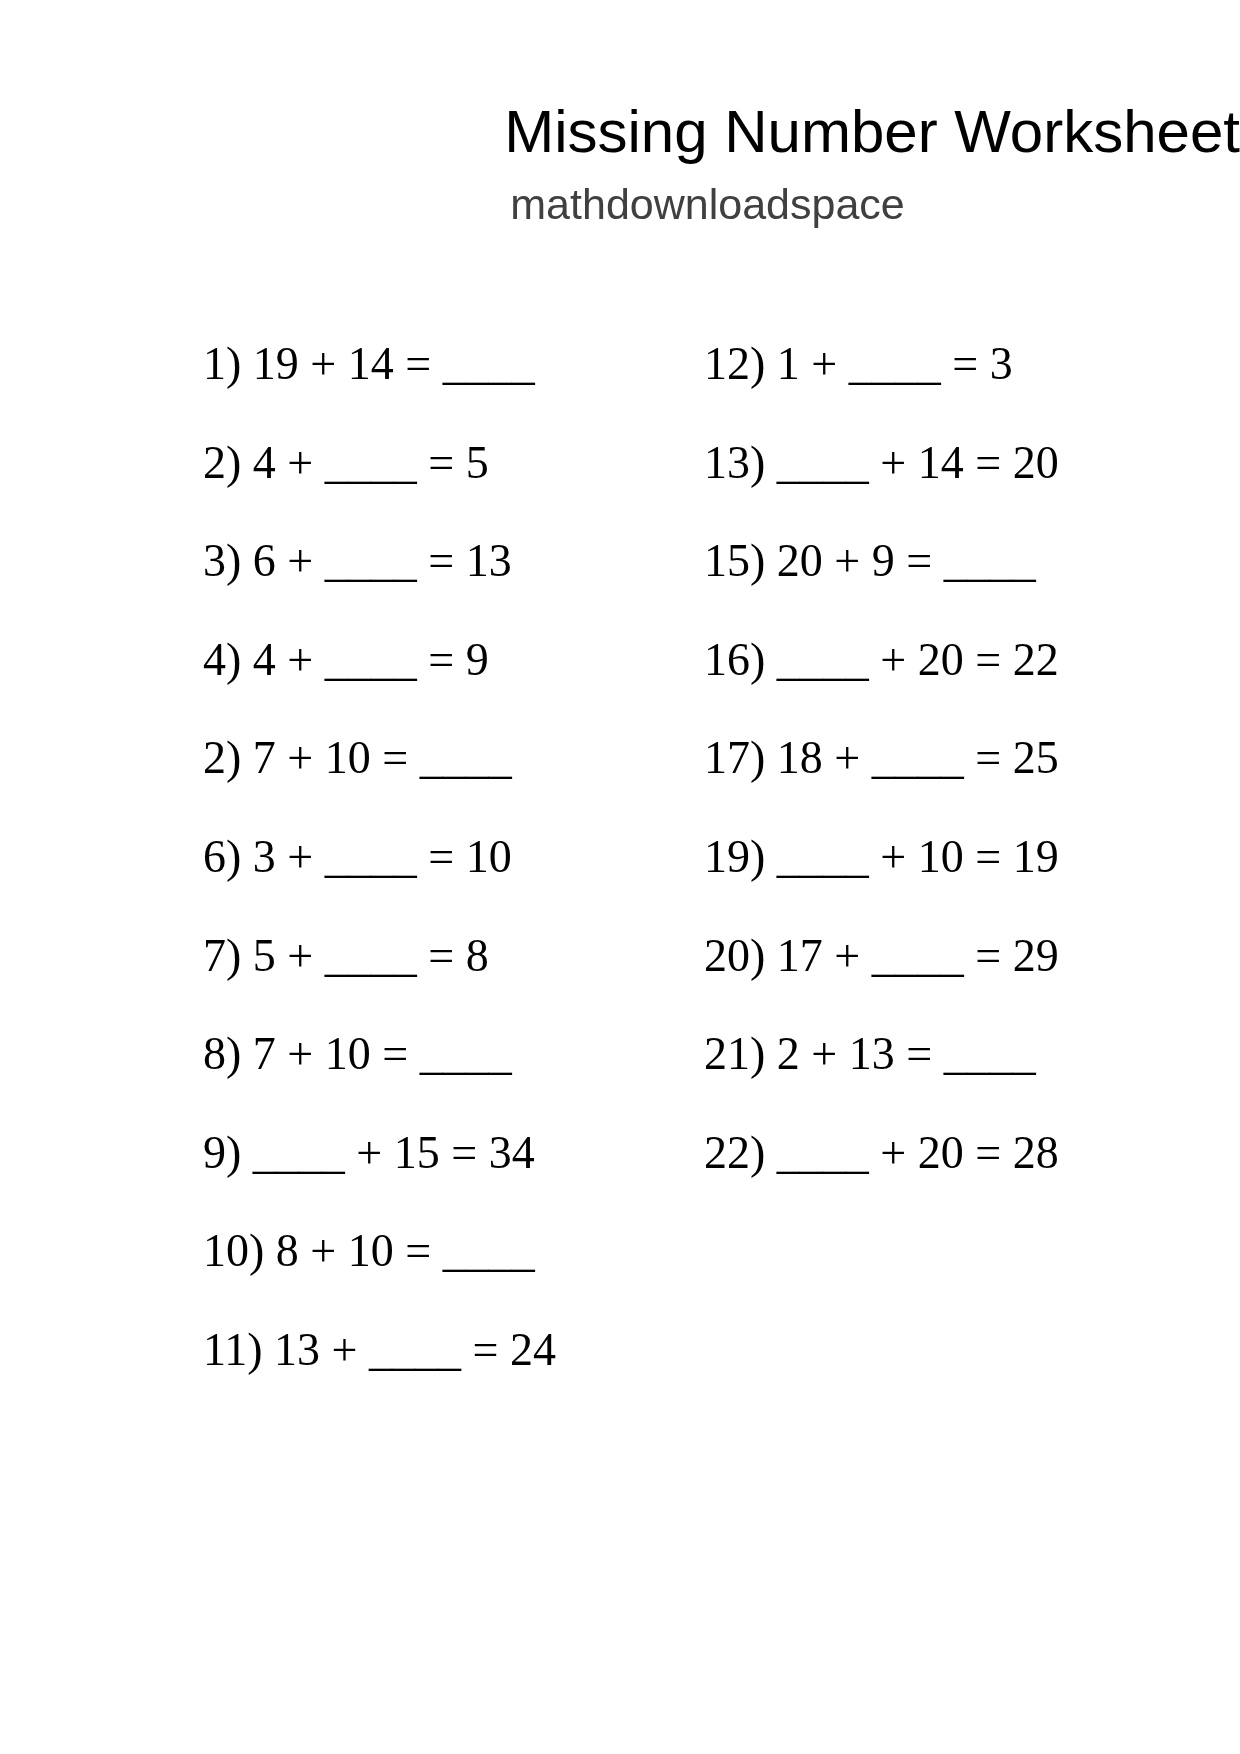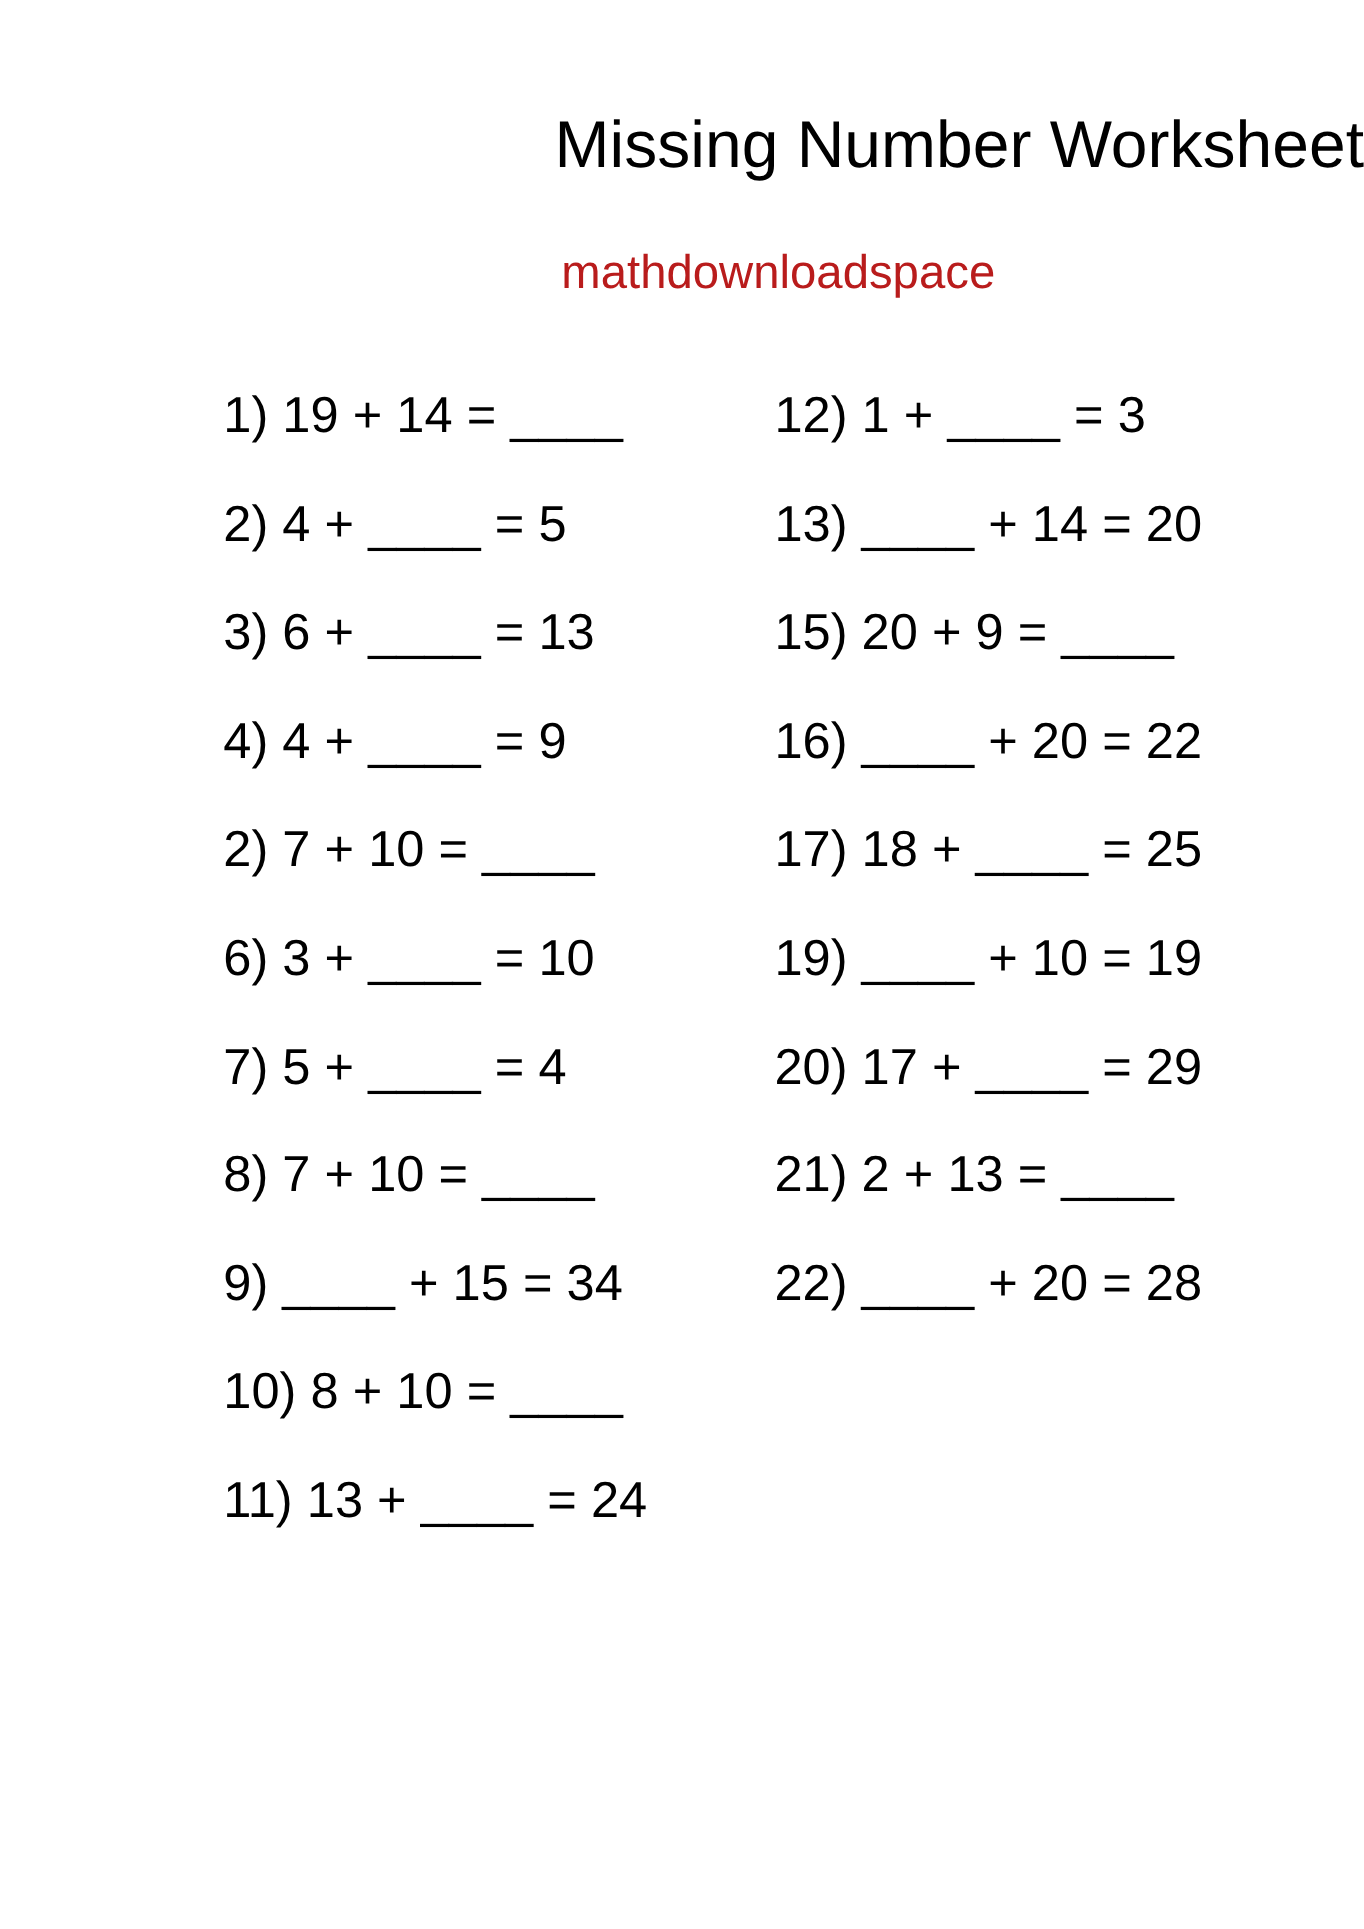--- a/index.html
+++ b/index.html
@@ -1,40 +1,40 @@
 <!DOCTYPE html>
 <html><head>
 <meta charset="utf-8">
 <style>
   html, body { margin: 0; padding: 0; background: #ffffff; }
   body { width: 1240px; height: 1754px; position: relative; overflow: hidden;
          font-family: "Liberation Sans", sans-serif; color: #000; }
   .title { position: absolute; left: 0; width: 1240px; top: 96px;
            text-align: right; font-size: 60px; line-height: 72px; padding-left: 98px; box-sizing: border-box; }
   .subtitle { position: absolute; left: 0; width: 1240px; top: 178px;
-              text-align: center; font-size: 43px; line-height: 52px; color: #b91c1c; padding-left: 175px; box-sizing: border-box; margin-top: 44px; }
-  .col { position: absolute; top: 349px; }
+              text-align: center; font-size: 43px; line-height: 52px; color: #404040; padding-left: 175px; box-sizing: border-box; }
+  .col { position: absolute; top: 336px; font-family: Liberation Serif, serif; }
   .col.left { left: 203px; }
   .col.right { left: 704px; }
   .problem { height: 98.6px; font-size: 46px; line-height: 56px; white-space: pre; }
 </style>
 </head>
 <body>
 
 <div class="title">Missing Number Worksheet</div>
 <div class="subtitle">mathdownloadspace</div>
 
 <div class="col left">
   <div class="problem">1) 19 + 14 = ____</div>
   <div class="problem">2) 4 + ____ = 5</div>
   <div class="problem">3) 6 + ____ = 13</div>
   <div class="problem">4) 4 + ____ = 9</div>
   <div class="problem">2) 7 + 10 = ____</div>
   <div class="problem">6) 3 + ____ = 10</div>
-  <div class="problem">7) 5 + ____ = 4</div>
+  <div class="problem">7) 5 + ____ = 8</div>
   <div class="problem">8) 7 + 10 = ____</div>
   <div class="problem">9) ____ + 15 = 34</div>
   <div class="problem">10) 8 + 10 = ____</div>
   <div class="problem">11) 13 + ____ = 24</div>
 </div>
 
 <div class="col right">
   <div class="problem">12) 1 + ____ = 3</div>
   <div class="problem">13) ____ + 14 = 20</div>
   <div class="problem">15) 20 + 9 = ____</div>

